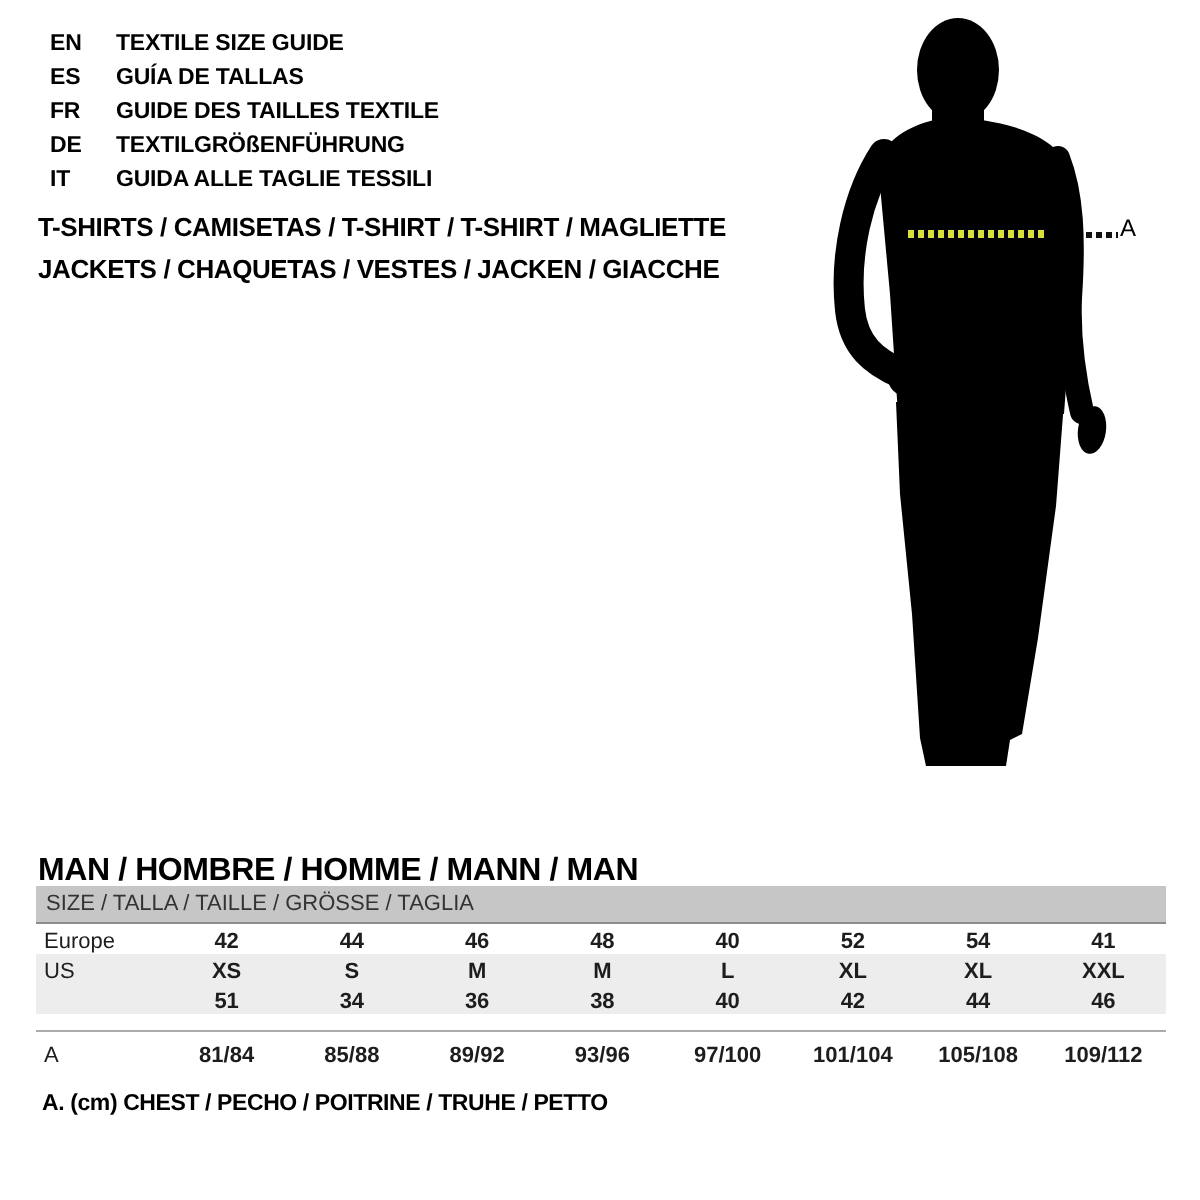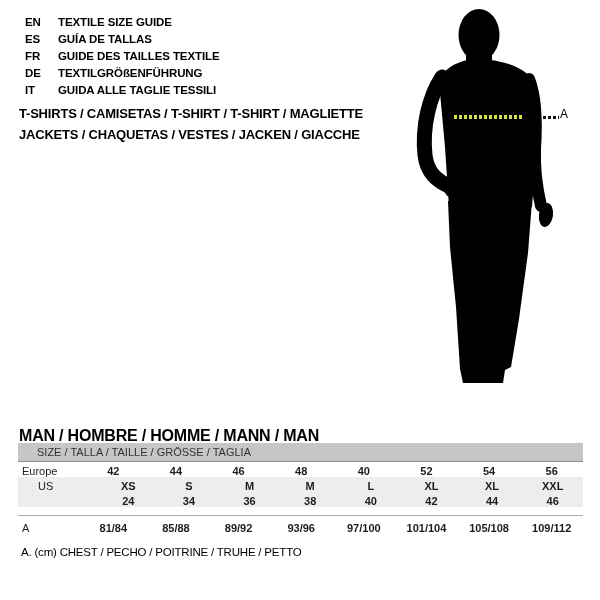--- a/index.html
+++ b/index.html
@@ -23,31 +23,31 @@
   .dash-black{left:543px;top:116px;width:16px;height:3px;
     background:repeating-linear-gradient(to right,#111 0 3px,transparent 3px 5px);}
   .measure-a{position:absolute;left:560px;top:107px;font-size:12px;font-weight:400;}
 
   
   .section-title{position:absolute;left:19px;top:416px;font-size:16px;font-weight:700;letter-spacing:-0.2px;margin-top:11px;}
 
   
   .size-table{position:absolute;left:18px;top:443px;width:565px;font-size:11px;}
   .t-header{box-sizing:border-box;height:19px;line-height:18px;background:var(--header-bg,#c6c6c6);
-            border-bottom:1px solid #8d8d8d;padding-left:19px;color:#333;}
+            border-bottom:1px solid #8d8d8d;padding-left:5px;color:#333;}
   .t-row{display:flex;height:15px;align-items:flex-end;color:#1d1d1d;}
   .t-label{width:60px;padding-left:4px;text-align:left;}
   .t-cell{flex:1;text-align:center;font-weight:bold;}
-  .t-group{background:var(--group-bg,#ededed);padding-left:16px;}
+  .t-group{background:var(--group-bg,#ededed);}
   .t-spacer{height:8px;}
   .t-divider{height:1px;background:#ababab;}
   .t-row-a{height:18px;}
 
   
-  .footnote{position:absolute;left:21px;top:546px;font-size:11.5px;font-weight:400;letter-spacing:-0.2px;text-align:right;}
+  .footnote{position:absolute;left:21px;top:546px;font-size:11.5px;font-weight:700;letter-spacing:-0.2px;text-align:right;}
 </style>
 </head>
 <body>
 
 <div class="canvas">
 
   <div class="langs">
     <div class="lang-row">
       <span class="lang-code">EN</span>
       <span class="lang-text">TEXTILE SIZE GUIDE</span>
@@ -97,38 +97,38 @@
 
     <div class="t-row">
       <span class="t-label">Europe</span>
       <span class="t-cell">42</span>
       <span class="t-cell">44</span>
       <span class="t-cell">46</span>
       <span class="t-cell">48</span>
       <span class="t-cell">40</span>
       <span class="t-cell">52</span>
       <span class="t-cell">54</span>
-      <span class="t-cell">56</span>
+      <span class="t-cell">41</span>
     </div>
 
     <div class="t-group">
       <div class="t-row">
         <span class="t-label">US</span>
         <span class="t-cell">XS</span>
         <span class="t-cell">S</span>
         <span class="t-cell">M</span>
         <span class="t-cell">M</span>
         <span class="t-cell">L</span>
         <span class="t-cell">XL</span>
         <span class="t-cell">XL</span>
         <span class="t-cell">XXL</span>
       </div>
       <div class="t-row">
         <span class="t-label"></span>
-        <span class="t-cell">24</span>
+        <span class="t-cell">51</span>
         <span class="t-cell">34</span>
         <span class="t-cell">36</span>
         <span class="t-cell">38</span>
         <span class="t-cell">40</span>
         <span class="t-cell">42</span>
         <span class="t-cell">44</span>
         <span class="t-cell">46</span>
       </div>
     </div>
 

